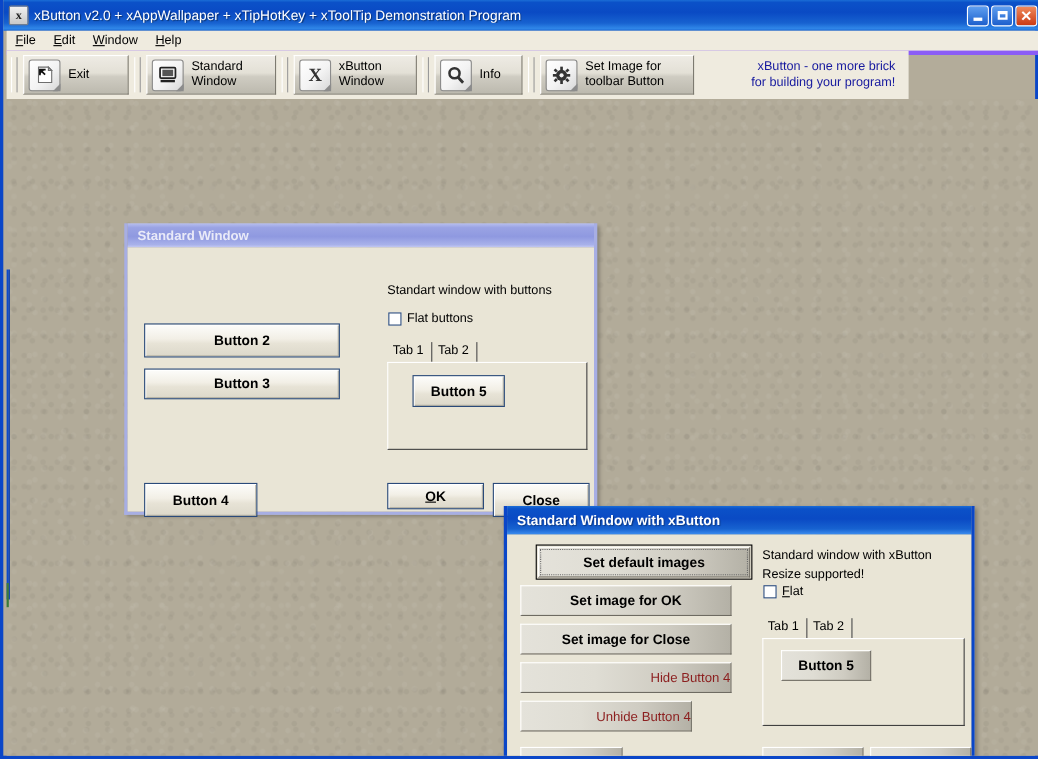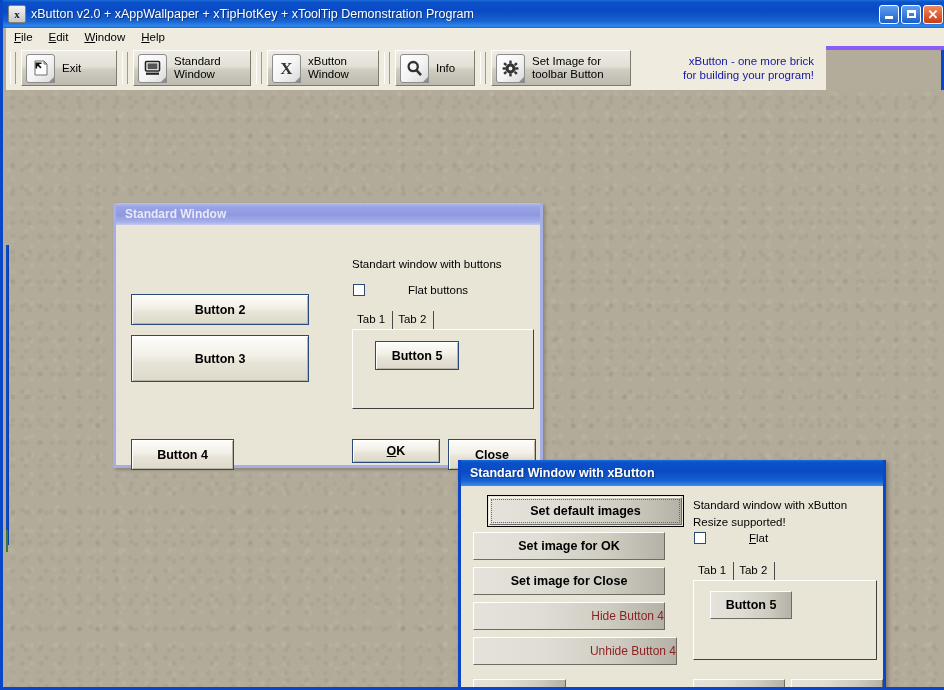--- a/index.html
+++ b/index.html
@@ -154,21 +154,21 @@
   .btn3d{
     position:absolute;box-sizing:border-box;
     background:linear-gradient(to bottom,#fdfdfb 0%,#f2efe6 45%,#e7e3d6 60%,#dcd8ca 100%);
     border:1px solid #2a4a7a;
     font-size:12.5px;font-weight:bold;color:#000;
     display:flex;align-items:center;justify-content:center;
     cursor:default;
     box-shadow:inset 1px 1px 0 #ffffff, inset -1px -1px 0 #b9b5a6;
   }
   .static-txt{position:absolute;font-size:11.5px;color:#000;}
-  .chk{position:absolute;display:flex;align-items:center;font-size:11.5px;color:#000;gap:38px;}
+  .chk{position:absolute;display:flex;align-items:center;font-size:11.5px;color:#000;}
   .chkbox{
     width:12px;height:12px;background:#fff;border:1px solid #2a4a7a;
     margin-right:5px;box-sizing:border-box;flex:0 0 auto;
   }
   
   .tabs{position:absolute;}
   .tabstrip{display:flex;height:18px;}
   .tab{
     font-size:11.5px;color:#000;padding:1px 7px 1px 5px;
     border-right:1px solid #4a4a4a;
@@ -317,21 +317,21 @@
 
       <div class="dlg" id="dlg1">
         <div class="cap">
           <span>Standard Window</span>
         </div>
         <div class="body">
 
           <div class="btn3d" style="left:15px;top:69px;width:178px;height:31px">
             <span>Button 2</span>
           </div>
-          <div class="btn3d" style="left:15px;top:110px;width:178px;height:47px">
+          <div class="btn3d" style="left:15px;top:110px;width:178px;height:28px">
             <span>Button 3</span>
           </div>
           <div class="btn3d" style="left:15px;top:214px;width:103px;height:31px">
             <span>Button 4</span>
           </div>
 
           <div class="static-txt" style="left:236px;top:33px">Standart window with buttons</div>
 
           <div class="chk" style="left:237px;top:59px">
             <span class="chkbox"></span>
@@ -374,21 +374,21 @@
           </div>
           <div class="xbtn" style="left:12px;top:81px;width:192px;height:28px">
             <span>Set image for Close</span>
           </div>
           <div class="xbtn" style="left:12px;top:46px;width:192px;height:28px">
             <span>Set image for OK</span>
           </div>
           <div class="xbtn red" style="left:12px;top:116px;width:192px;height:28px">
             <span>Hide Button 4</span>
           </div>
-          <div class="xbtn red" style="left:12px;top:151px;width:204px;height:28px">
+          <div class="xbtn red" style="left:12px;top:151px;width:156px;height:28px">
             <span>Unhide Button 4</span>
           </div>
           <div class="xbtn" style="left:12px;top:193px;width:93px;height:30px">
             
           </div>
 
           <div class="static-txt" style="left:232px;top:13px">Standard window with xButton</div>
           <div class="static-txt" style="left:232px;top:30px">Resize supported!</div>
 
           <div class="chk" style="left:233px;top:46px">

